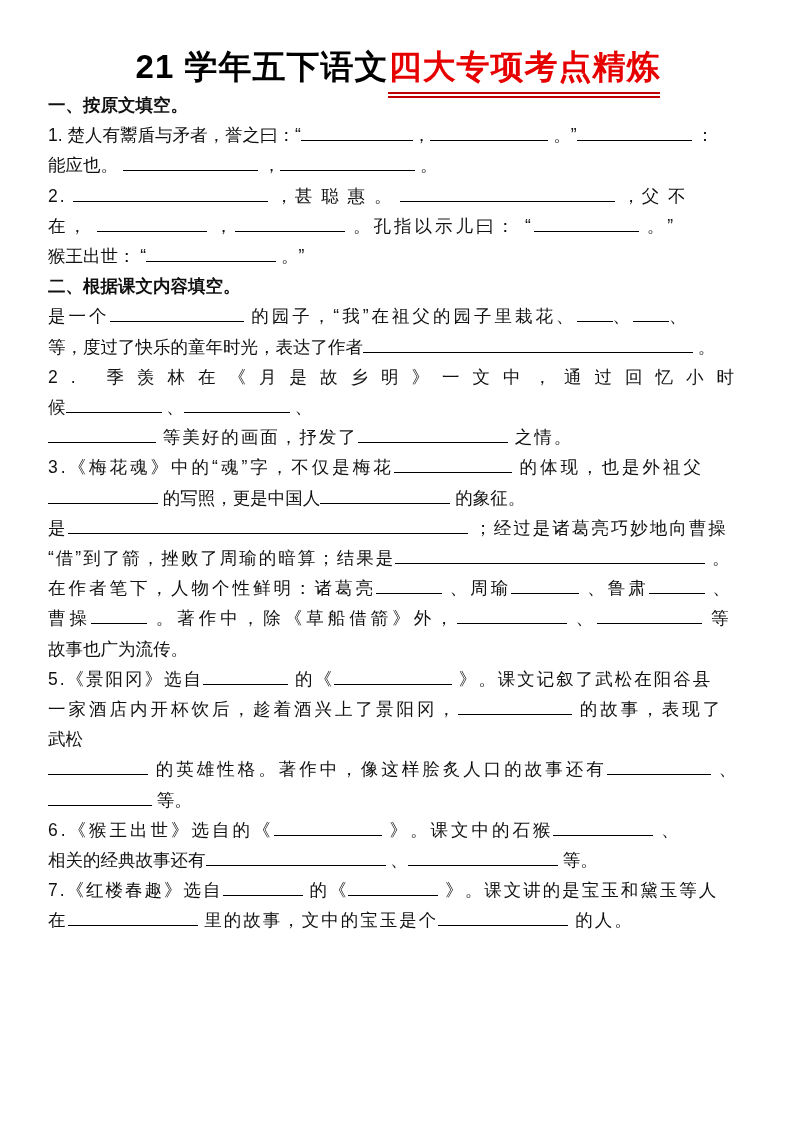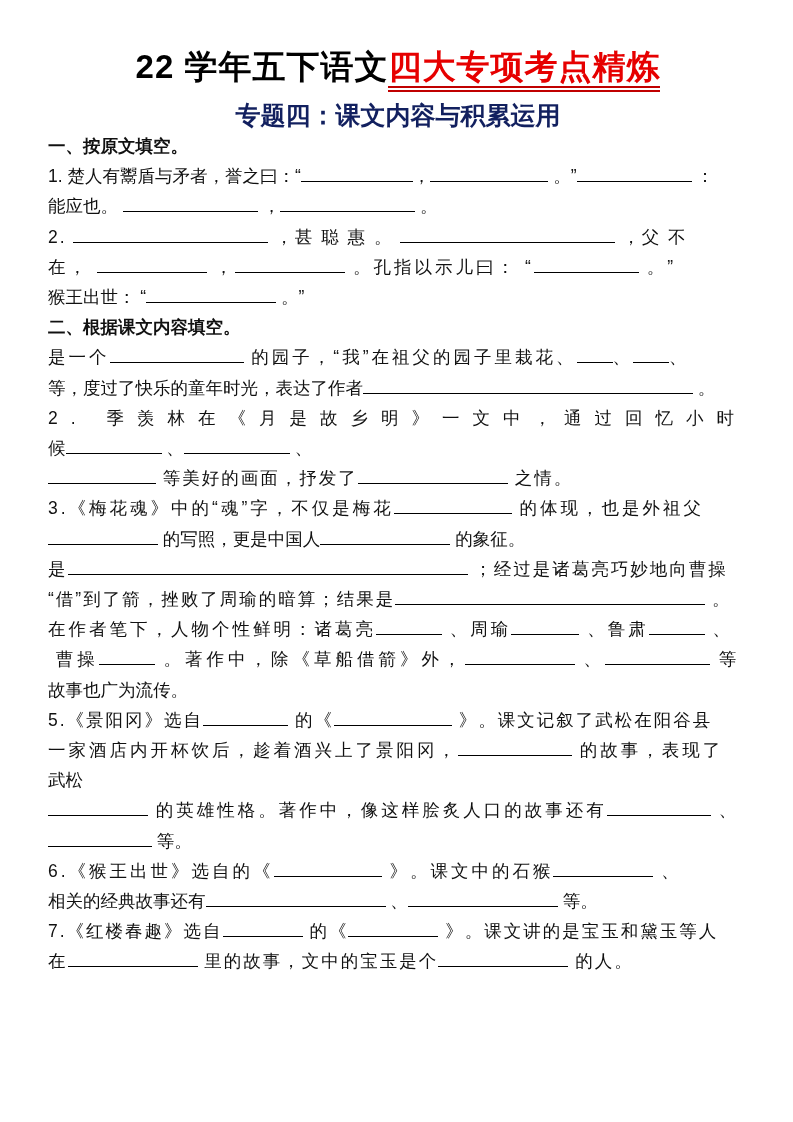--- a/index.html
+++ b/index.html
@@ -18,21 +18,21 @@
   .title {
     text-align: center;
     font-size: 33px;
     font-weight: 700;
     letter-spacing: 1px;
     line-height: 46px;
     white-space: nowrap;
   }
   .title .red-part {
     border-bottom: 6px double #c00000;
-    padding-bottom: 1px;
+    padding-bottom: 7px;
   }
   .subtitle {
     text-align: center;
     font-size: 25px;
     font-weight: 700;
     margin-top: 9px;
     line-height: 32px;
   }
   .content {
     margin-top: 0;
@@ -51,42 +51,41 @@
     display: inline-block;
     border-bottom: 1.6px solid #000000;
     height: 19px;
   }
 </style>
 </head>
 <body>
 
 <div class="page">
   <div class="title">
-    <span class="black-part" style="color: rgb(0, 0, 0);">22 学年五下语文</span><span class="red-part" style="color: rgb(230, 0, 0); border-bottom-color: rgb(192, 0, 0);">四大专项考点精炼</span>
+    <span class="black-part" style="color: rgb(0, 0, 0);">21 学年五下语文</span><span class="red-part" style="color: rgb(230, 0, 0); border-bottom-color: rgb(192, 0, 0);">四大专项考点精炼</span>
   </div>
-  <div class="subtitle" style="color: rgb(18, 32, 95);">专题四：课文内容与积累运用</div>
   <div class="content" style="color: rgb(17, 17, 17);">
       <div class="section-heading">一、按原文填空。</div>
       <div class="text-line"><span>1. 楚人有鬻盾与矛者，誉之曰：“</span><span class="blank" style="width: 112px; border-bottom-color: rgb(0, 0, 0);"></span><span>，</span><span class="blank" style="width: 118px; border-bottom-color: rgb(0, 0, 0);"></span><span> 。”</span><span class="blank" style="width: 115px; border-bottom-color: rgb(0, 0, 0);"></span><span> ：</span></div>
       <div class="text-line"><span>能应也。 </span><span class="blank" style="width: 135px; border-bottom-color: rgb(0, 0, 0);"></span><span> ，</span><span class="blank" style="width: 135px; border-bottom-color: rgb(0, 0, 0);"></span><span> 。</span></div>
       <div class="text-line" style="letter-spacing: 2px;"><span>2. </span><span class="blank" style="width: 195px; border-bottom-color: rgb(0, 0, 0);"></span><span> ，甚 聪 惠 。 </span><span class="blank" style="width: 215px; border-bottom-color: rgb(0, 0, 0);"></span><span> ，父 不</span></div>
       <div class="text-line" style="letter-spacing: 3px;"><span>在， </span><span class="blank" style="width: 110px; border-bottom-color: rgb(0, 0, 0);"></span><span> ，</span><span class="blank" style="width: 110px; border-bottom-color: rgb(0, 0, 0);"></span><span> 。孔指以示儿曰： “</span><span class="blank" style="width: 105px; border-bottom-color: rgb(0, 0, 0);"></span><span> 。”</span></div>
       <div class="text-line"><span>猴王出世： “</span><span class="blank" style="width: 130px; border-bottom-color: rgb(0, 0, 0);"></span><span> 。”</span></div>
       <div class="section-heading">二、根据课文内容填空。</div>
       <div class="text-line" style="letter-spacing: 3px;"><span>是一个</span><span class="blank" style="width: 134px; border-bottom-color: rgb(0, 0, 0);"></span><span> 的园子，“我”在祖父的园子里栽花、</span><span class="blank" style="width: 36px; border-bottom-color: rgb(0, 0, 0);"></span><span>、</span><span class="blank" style="width: 36px; border-bottom-color: rgb(0, 0, 0);"></span><span>、</span></div>
       <div class="text-line"><span>等，度过了快乐的童年时光，表达了作者</span><span class="blank" style="width: 330px; border-bottom-color: rgb(0, 0, 0);"></span><span> 。</span></div>
       <div class="text-line" style="letter-spacing: 13px;"><span>2. 季羡林在《月是故乡明》一文中，通过回忆小时</span></div>
       <div class="text-line"><span>候</span><span class="blank" style="width: 96px; border-bottom-color: rgb(0, 0, 0);"></span><span> 、</span><span class="blank" style="width: 106px; border-bottom-color: rgb(0, 0, 0);"></span><span> 、</span></div>
       <div class="text-line" style="letter-spacing: 2px;"><span class="blank" style="width: 108px; border-bottom-color: rgb(0, 0, 0);"></span><span> 等美好的画面，抒发了</span><span class="blank" style="width: 150px; border-bottom-color: rgb(0, 0, 0);"></span><span> 之情。</span></div>
       <div class="text-line" style="letter-spacing: 3px;"><span>3.《梅花魂》中的“魂”字，不仅是梅花</span><span class="blank" style="width: 118px; border-bottom-color: rgb(0, 0, 0);"></span><span> 的体现，也是外祖父</span></div>
       <div class="text-line"><span class="blank" style="width: 110px; border-bottom-color: rgb(0, 0, 0);"></span><span> 的写照，更是中国人</span><span class="blank" style="width: 130px; border-bottom-color: rgb(0, 0, 0);"></span><span> 的象征。</span></div>
       <div class="text-line" style="letter-spacing: 2px;"><span>是</span><span class="blank" style="width: 400px; border-bottom-color: rgb(0, 0, 0);"></span><span> ；经过是诸葛亮巧妙地向曹操</span></div>
       <div class="text-line" style="letter-spacing: 2px;"><span>“借”到了箭，挫败了周瑜的暗算；结果是</span><span class="blank" style="width: 310px; border-bottom-color: rgb(0, 0, 0);"></span><span> 。</span></div>
       <div class="text-line" style="letter-spacing: 3px;"><span>在作者笔下，人物个性鲜明：诸葛亮</span><span class="blank" style="width: 66px; border-bottom-color: rgb(0, 0, 0);"></span><span> 、周瑜</span><span class="blank" style="width: 68px; border-bottom-color: rgb(0, 0, 0);"></span><span> 、鲁肃</span><span class="blank" style="width: 56px; border-bottom-color: rgb(0, 0, 0);"></span><span> 、</span></div>
-      <div class="text-line" style="letter-spacing: 4px; text-align: center;"><span>曹操</span><span class="blank" style="width: 56px; border-bottom-color: rgb(0, 0, 0);"></span><span> 。著作中，除《草船借箭》外，</span><span class="blank" style="width: 110px; border-bottom-color: rgb(0, 0, 0);"></span><span> 、</span><span class="blank" style="width: 105px; border-bottom-color: rgb(0, 0, 0);"></span><span> 等</span></div>
+      <div class="text-line" style="letter-spacing: 4px;"><span>曹操</span><span class="blank" style="width: 56px; border-bottom-color: rgb(0, 0, 0);"></span><span> 。著作中，除《草船借箭》外，</span><span class="blank" style="width: 110px; border-bottom-color: rgb(0, 0, 0);"></span><span> 、</span><span class="blank" style="width: 105px; border-bottom-color: rgb(0, 0, 0);"></span><span> 等</span></div>
       <div class="text-line"><span>故事也广为流传。</span></div>
       <div class="text-line" style="letter-spacing: 2px;"><span>5.《景阳冈》选自</span><span class="blank" style="width: 85px; border-bottom-color: rgb(0, 0, 0);"></span><span> 的《</span><span class="blank" style="width: 118px; border-bottom-color: rgb(0, 0, 0);"></span><span> 》。课文记叙了武松在阳谷县</span></div>
       <div class="text-line" style="letter-spacing: 3px;"><span>一家酒店内开杯饮后，趁着酒兴上了景阳冈，</span><span class="blank" style="width: 114px; border-bottom-color: rgb(0, 0, 0);"></span><span> 的故事，表现了</span></div>
       <div class="text-line"><span>武松</span></div>
       <div class="text-line" style="letter-spacing: 3px;"><span class="blank" style="width: 100px; border-bottom-color: rgb(0, 0, 0);"></span><span> 的英雄性格。著作中，像这样脍炙人口的故事还有</span><span class="blank" style="width: 104px; border-bottom-color: rgb(0, 0, 0);"></span><span> 、</span></div>
       <div class="text-line"><span class="blank" style="width: 104px; border-bottom-color: rgb(0, 0, 0);"></span><span> 等。</span></div>
       <div class="text-line" style="letter-spacing: 3px;"><span>6.《猴王出世》选自的《</span><span class="blank" style="width: 108px; border-bottom-color: rgb(0, 0, 0);"></span><span> 》。课文中的石猴</span><span class="blank" style="width: 100px; border-bottom-color: rgb(0, 0, 0);"></span><span> 、</span></div>
       <div class="text-line"><span>相关的经典故事还有</span><span class="blank" style="width: 180px; border-bottom-color: rgb(0, 0, 0);"></span><span> 、</span><span class="blank" style="width: 150px; border-bottom-color: rgb(0, 0, 0);"></span><span> 等。</span></div>
       <div class="text-line" style="letter-spacing: 2px;"><span>7.《红楼春趣》选自</span><span class="blank" style="width: 80px; border-bottom-color: rgb(0, 0, 0);"></span><span> 的《</span><span class="blank" style="width: 90px; border-bottom-color: rgb(0, 0, 0);"></span><span> 》。课文讲的是宝玉和黛玉等人</span></div>
       <div class="text-line" style="letter-spacing: 2px;"><span>在</span><span class="blank" style="width: 130px; border-bottom-color: rgb(0, 0, 0);"></span><span> 里的故事，文中的宝玉是个</span><span class="blank" style="width: 130px; border-bottom-color: rgb(0, 0, 0);"></span><span> 的人。</span></div>

